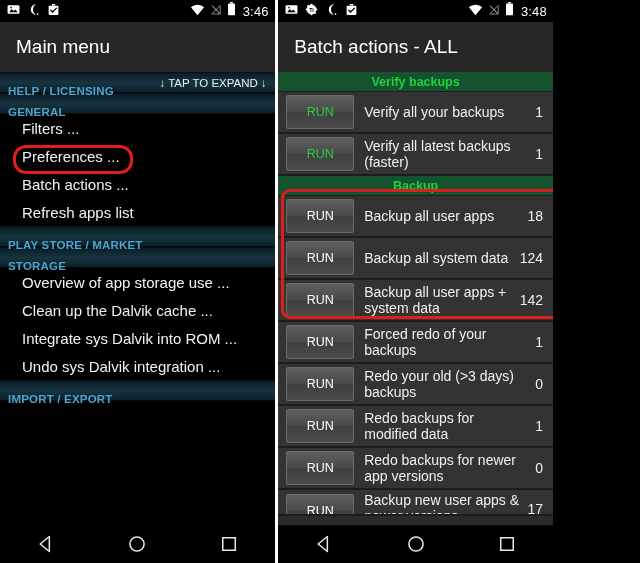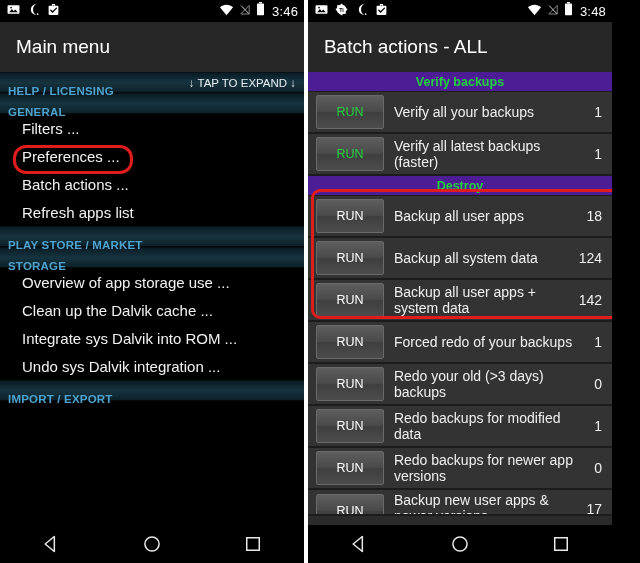--- a/index.html
+++ b/index.html
@@ -2,21 +2,21 @@
 <html><head>
 <meta charset="utf-8">
 <style>
   * { box-sizing: border-box; margin: 0; padding: 0; }
   html, body {
     width: 640px; height: 563px;
     background: #000;
     font-family: "Liberation Sans", sans-serif;
     overflow: hidden;
   }
-  .screen { position: relative; width: 612px; height: 563px; display: flex; }
+  .screen { position: relative; width: 553px; height: 563px; display: flex; }
 
   .panel { position: relative; width: 318px; height: 563px; background: #000; overflow: hidden; }
   .divider { width: 4px; height: 563px; background: #ffffff; }
 
   
   .statusbar {
     height: 22px; background: #000; display: flex; align-items: center;
     padding: 0 6px 0 7px; color: #fff;
   }
   .sb-left { display: flex; align-items: center; gap: 7px; }
@@ -43,21 +43,21 @@
   }
   .menu-group { background: #000; }
   .hl-box {
     position: absolute; border: 3px solid #e01d1d; border-radius: 13px;
     pointer-events: none; box-sizing: border-box;
   }
 
   
   .batchlist { position: absolute; top: 72px; left: 0; right: 0; bottom: 38px; overflow: hidden; background: #2b2b2b; }
   .cat-header {
-    height: 20px; background: #4c1d95; display: flex; align-items: center; justify-content: center;
+    height: 20px; background: #14532d; display: flex; align-items: center; justify-content: center;
     border-bottom: 1px solid #1e1e1e;
   }
   .cat-header .cat-title { color: #23d13f; font-size: 12.5px; font-weight: bold; }
   .row {
     height: 42px; display: flex; align-items: center;
     background: #333333; border-bottom: 2px solid #1c1c1c;
     padding-right: 10px;
   }
   .run-btn {
     width: 68px; height: 34px; margin-left: 8px; margin-right: 10px;
@@ -283,21 +283,21 @@
         <div class="row-label">Verify all your backups</div>
         <div class="row-count">1</div>
       </div>
       <div class="row">
         <div class="run-btn green">RUN</div>
         <div class="row-label">Verify all latest backups (faster)</div>
         <div class="row-count">1</div>
       </div>
 
       <div class="cat-header">
-        <span class="cat-title">Destroy</span>
+        <span class="cat-title">Backup</span>
       </div>
       <div class="row">
         <div class="run-btn">RUN</div>
         <div class="row-label">Backup all user apps</div>
         <div class="row-count">18</div>
       </div>
       <div class="row">
         <div class="run-btn">RUN</div>
         <div class="row-label">Backup all system data</div>
         <div class="row-count">124</div>

